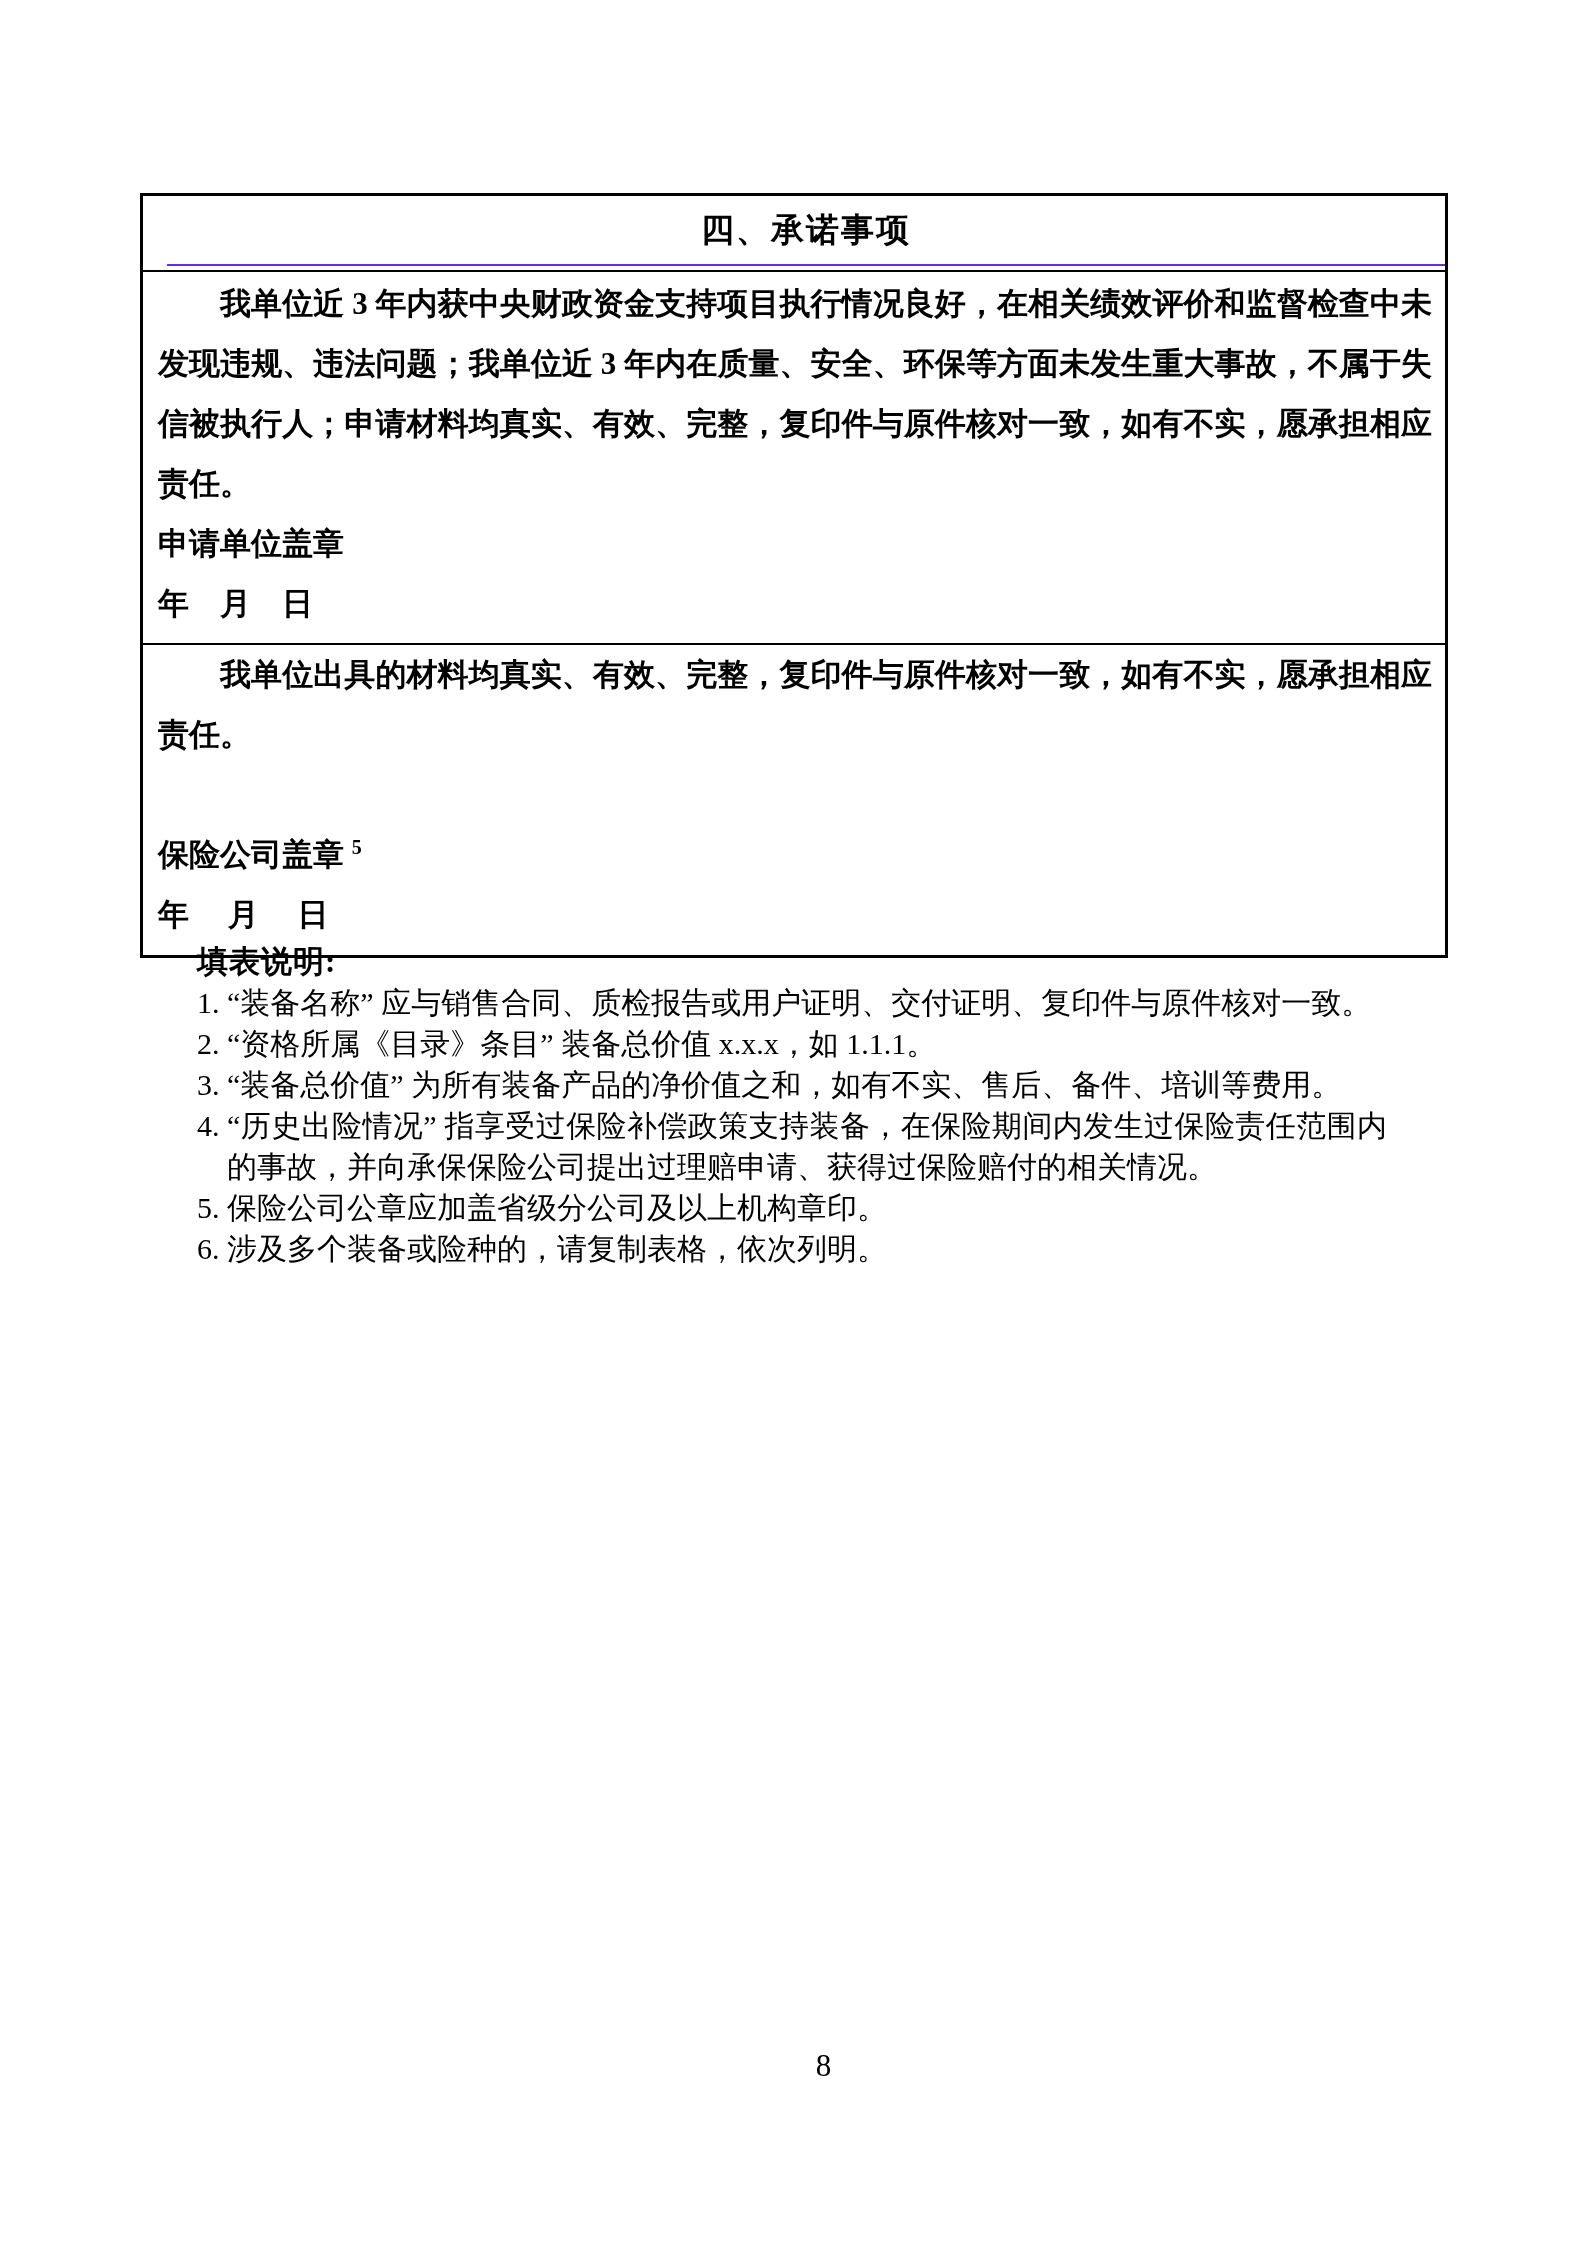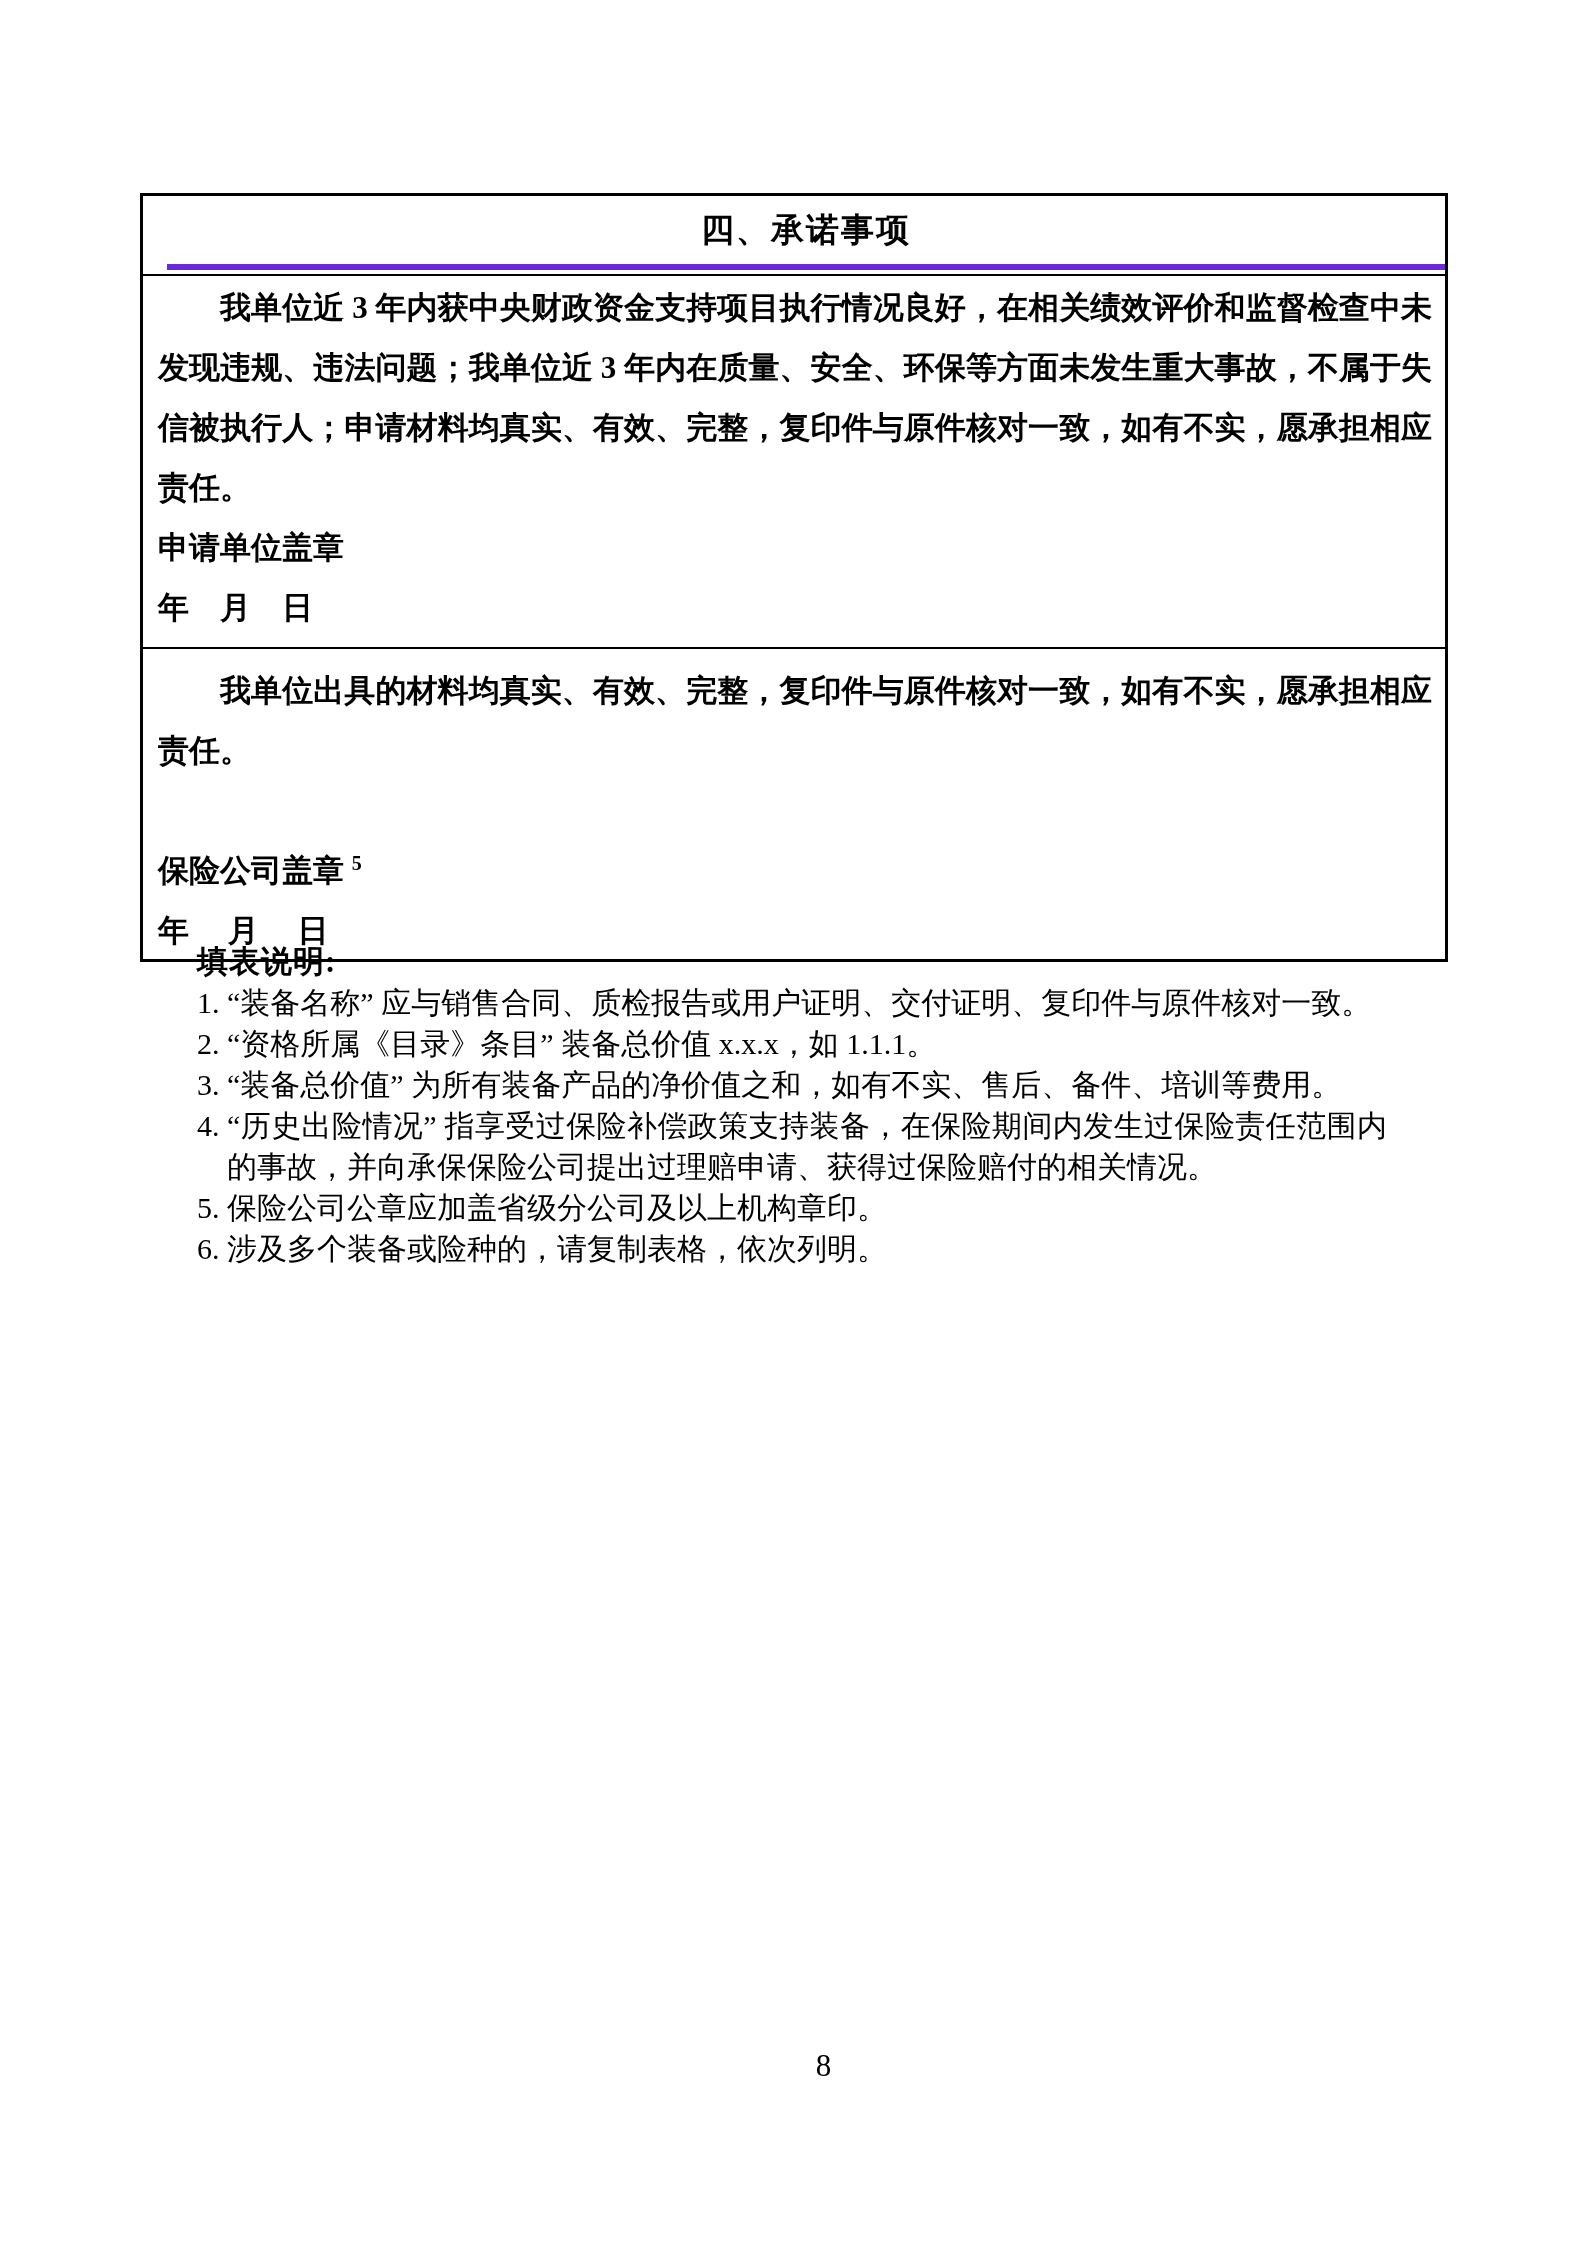--- a/index.html
+++ b/index.html
@@ -16,27 +16,27 @@
     position:absolute;left:140px;top:193px;
     width:1308px;
     box-sizing:border-box;
     border:3px solid #000;
   }
   .tbl-header{
     height:68px;
     display:flex;align-items:center;justify-content:center;
     font-size:33px;font-weight:bold;
     letter-spacing:2px;
-    border-bottom:6px solid #6d28d9;
+    border-bottom:2px solid #6d28d9;
     margin-left:24px;
   }
   .tbl-gap{height:4px;border-bottom:2px solid #000;}
   .tbl-row{box-sizing:border-box;padding:0 13px 0 15px;font-weight:bold;}
   .row-applicant{height:373px;border-bottom:2px solid #000;padding-top:2px;}
-  .row-insurer{height:310px;padding-top:12px;}
+  .row-insurer{height:310px;padding-top:0;}
   .para{
     margin:0;
     font-size:31px;line-height:60px;
     text-align:justify;
     text-indent:62px;
   }
   .stamp-line{
     font-size:31px;line-height:60px;
     white-space:pre;
   }

